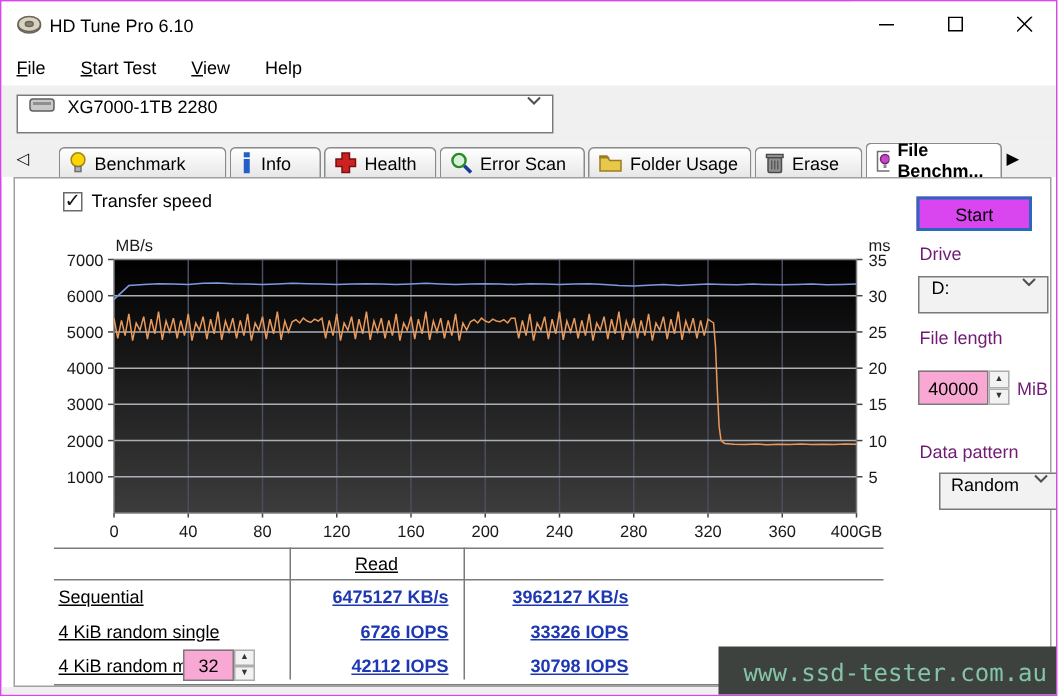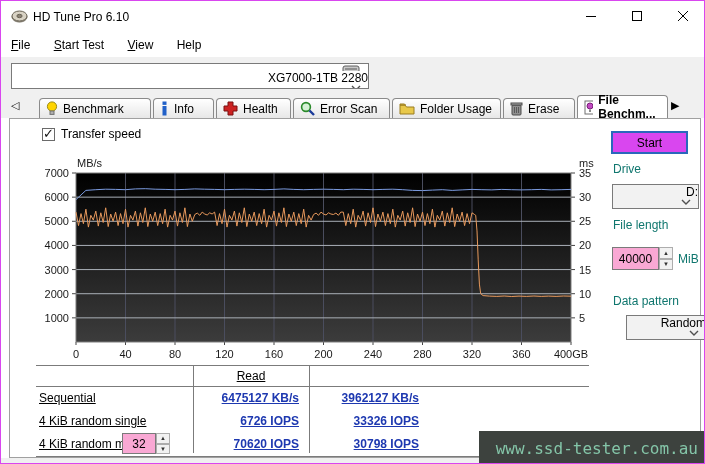--- a/index.html
+++ b/index.html
@@ -10,42 +10,42 @@
   
   .titlebar{position:absolute;left:0;top:0;width:100%;height:32px;background:#fff;}
   .apptitle{position:absolute;left:32px;top:9px;font-size:12px;}
   .winbtn{position:absolute;top:0;width:46px;height:31px;display:flex;align-items:center;justify-content:center;background:#fff;border:none;}
   
   .menubar{position:absolute;left:0;top:32px;width:100%;height:24px;background:#fff;}
   .mi{display:inline-block;padding:0 10px;line-height:24px;}
   .ul{text-decoration:underline;}
   
   .toolbar{position:absolute;left:0;top:56px;width:100%;height:38px;background:#f0f0f0;}
-  .combo{position:absolute;display:flex;align-items:flex-end;background:#fff;border:1px solid #7a7a7a;box-sizing:border-box;flex-direction:column;}
+  .combo{position:absolute;display:flex;align-items:flex-start;background:#fff;border:1px solid #7a7a7a;box-sizing:border-box;}
   .combo .chev{margin-left:auto;margin-right:7px;}
   .toolbtn{position:absolute;top:63px;width:28px;height:27px;background:#fbfbfb;border:1px solid #adadad;display:flex;align-items:center;justify-content:center;box-sizing:border-box;padding:0;}
   .flatbtn{border:none;background:transparent;}
   .magenta{background:#c233c2;border-color:#8a1f8a;}
   .temp{position:absolute;left:417px;top:69px;font-size:13px;font-weight:bold;color:#1a45d6;}
   .exitbtn{position:absolute;left:636px;top:62px;width:61px;height:28px;background:#f2f2f2;border:2px solid #2a68bb;font-size:12px;font-family:"Liberation Sans",sans-serif;}
   
   .tabrow{position:absolute;left:0;top:94px;width:100%;height:23px;background:#f0f0f0;}
   .tab{position:absolute;top:3px;height:20px;display:flex;align-items:center;gap:5px;padding:0 6px;box-sizing:border-box;
        background:linear-gradient(#ffffff,#e7e7e7);border:1px solid #8a8a8a;border-bottom:none;border-radius:4px 4px 0 0;}
   .tab.active{top:0;height:23px;background:#fff;font-weight:bold;z-index:3;}
   .tabscroll{position:absolute;top:4px;font-size:11px;background:transparent;border:none;padding:0;}
   
   .tabpage{position:absolute;left:8px;top:117px;width:692px;height:340px;background:#fff;border:1px solid #a0a0a0;box-sizing:border-box;z-index:1;}
   .bottomstrip{position:absolute;left:0;top:457px;width:100%;height:7px;background:#f0f0f0;}
   
   .checkbox{position:absolute;left:41px;top:127px;width:13px;height:13px;background:#fff;border:1px solid #6a6a6a;box-sizing:border-box;z-index:2;}
   .checkbox .mark{position:absolute;left:0px;top:-3px;font-size:13px;color:#111;}
   
   .startbtn{position:absolute;left:610px;top:130px;width:77px;height:23px;background:#d946ef;border:2px solid #2a68bb;font-size:12px;font-family:Liberation Sans, sans-serif;z-index:2;}
-  .ctl-label{position:absolute;font-size:12px;color:#0f766e;z-index:2;}
+  .ctl-label{position:absolute;font-size:12px;color:#701a75;z-index:2;}
   .combo2{background:#f2f2f2;z-index:2;}
   .numbox{position:absolute;border:1px solid #7a7a7a;background:#f9a8d4;font-size:12px;font-family:"Liberation Sans",sans-serif;text-align:center;box-sizing:border-box;z-index:2;padding:0 2px;}
   .spin{position:absolute;display:flex;flex-direction:column;z-index:2;}
   .spin button{flex:1;width:14px;font-size:6px;line-height:6px;color:#333;background:#f2f2f2;border:1px solid #adadad;padding:0;}
   
   .tline{position:absolute;background:#7b7b7b;z-index:2;}
   .tcell{position:absolute;font-size:12px;z-index:2;text-decoration:underline;}
   .tval{font-weight:bold;color:#1d38b0;text-align:right;}
   .thead{text-align:center;}
   
@@ -332,18 +332,18 @@
   <div class="tcell" style="left:38px;top:413px">4 KiB random single</div>
   <div class="tcell tval" style="left:186px;top:413px;width:112px">6726 IOPS</div>
   <div class="tcell tval" style="left:300px;top:413px;width:118px">33326 IOPS</div>
 
   <div class="tcell" style="left:38px;top:436px">4 KiB random multi</div>
   <input class="numbox" style="left: 121px; top: 432px; width: 34px; height: 21px; z-index: 2;" value="32">
   <div class="spin" style="left:155px;top:432px;height:21px">
     <button>▲</button>
     <button>▼</button>
   </div>
-  <div class="tcell tval" style="left:186px;top:436px;width:112px">70620 IOPS</div>
+  <div class="tcell tval" style="left:186px;top:436px;width:112px">42112 IOPS</div>
   <div class="tcell tval" style="left:300px;top:436px;width:118px">30798 IOPS</div>
 
   <div class="watermark">www.ssd-tester.com.au</div>
 
 </div>
 
 </body></html>

